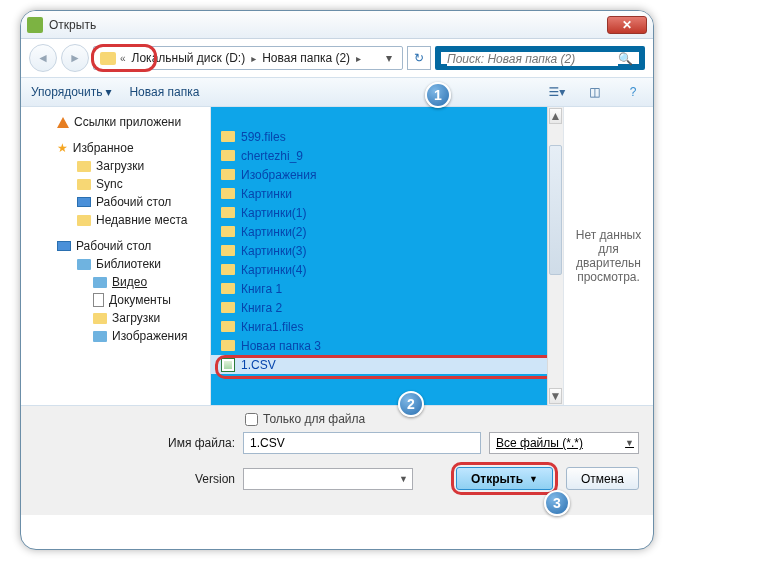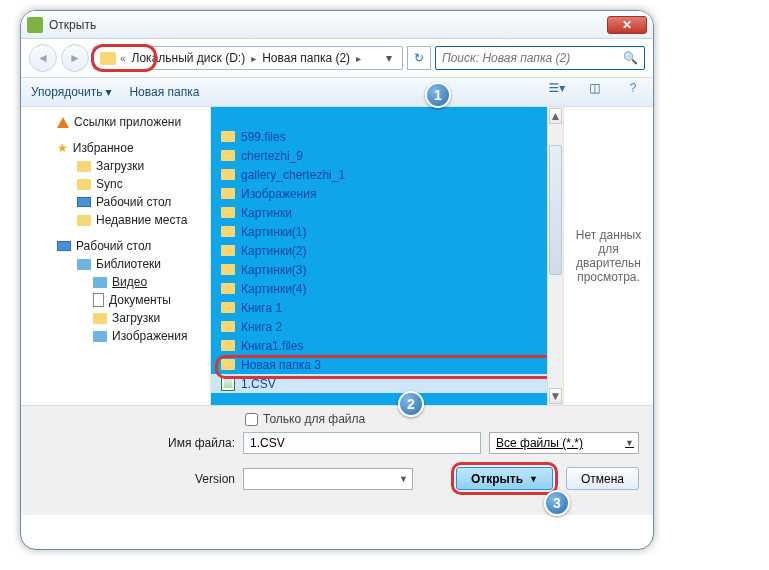--- a/index.html
+++ b/index.html
@@ -12,25 +12,25 @@
 
 .navbar { height: 38px; display: flex; align-items: center; padding: 4px 8px; gap: 4px; }
 .nav-btn { width: 28px; height: 28px; border: 1px solid #c8d5e2; border-radius: 50%; background: linear-gradient(#fafcfe,#e8f0f7); display: flex; align-items: center; justify-content: center; color: #96a6b6; cursor: pointer; }
 .addrbar { flex: 1; height: 24px; border: 1px solid #a3b8cc; border-radius: 2px; display: flex; align-items: center; padding: 0 6px; gap: 4px; background: #fff; position: relative; }
 .addr-callout { position: absolute; left: -3px; top: -3px; right: 245px; bottom: -3px; border: 3px solid #d63638; border-radius: 12px; pointer-events: none; }
 .addrbar .chev { color: #555; font-size: 10px; }
 .addrbar .folder-mini { width: 16px; height: 13px; background: #f7d774; border-radius: 2px; }
 .addrbar .crumb { color: #222; cursor: pointer; padding: 0 2px; }
 .addrbar .drop { color: #555; margin-left: auto; padding: 0 4px; cursor: pointer; }
 .refresh-btn { width: 24px; height: 24px; border: 1px solid #a3b8cc; background: #fff; display: flex; align-items: center; justify-content: center; color: #2a6fb0; cursor: pointer; }
-.searchbox { width: 210px; height: 24px; border: 1px solid #0369a1; border-radius: 2px; display: flex; align-items: center; padding: 0 6px; background: #fff; }
+.searchbox { width: 210px; height: 24px; border: 6px solid #0369a1; border-radius: 2px; display: flex; align-items: flex-start; padding: 0 6px; background: #fff; }
 .searchbox input { border: none; flex: 1; color: #888; font-style: italic; outline: none; }
 .searchbox .sicon { color: #2a6fb0; cursor: pointer; }
 
-.toolbar { height: 30px; background: linear-gradient(#f6fafd,#e3edf6); border-top: 1px solid #d3e0ec; border-bottom: 1px solid #d3e0ec; display: flex; padding: 0 10px; gap: 18px; }
+.toolbar { height: 30px; background: linear-gradient(#f6fafd,#e3edf6); border-top: 1px solid #d3e0ec; border-bottom: 1px solid #d3e0ec; display: flex; align-items: center; padding: 0 10px; gap: 18px; }
 .toolbar .tb-item { color: #1a4a7a; cursor: pointer; display: flex; align-items: center; gap: 3px; }
 .toolbar .spacer { flex: 1; }
 .toolbar .tb-icon { width: 20px; height: 20px; border: 1px solid transparent; display: flex; align-items: center; justify-content: center; color: #3a6a9a; cursor: pointer; }
 
 .body-area { display: flex; height: 298px; }
 .sidebar { width: 190px; background: #fff; border-right: 1px solid #e0e6ec; padding: 6px 4px; overflow: hidden; }
 .sb-group { margin-bottom: 8px; margin-left: 28px; }
 .sb-head { display: flex; align-items: center; gap: 5px; padding: 2px 4px; color: #222; }
 .sb-item { display: flex; align-items: center; gap: 5px; padding: 2px 4px 2px 24px; color: #222; cursor: pointer; }
 .i-star { color: #f5a623; }
@@ -175,24 +175,20 @@
         <div class="fl-row">
           <span class="i-fold"></span>
           <span class="fname">599.files</span>
         </div>
         <div class="fl-row">
           <span class="i-fold"></span>
           <span class="fname">chertezhi_9</span>
         </div>
         <div class="fl-row">
           <span class="i-fold"></span>
-          <span class="fname">gallery_chertezhi_1</span>
-        </div>
-        <div class="fl-row">
-          <span class="i-fold"></span>
           <span class="fname">Изображения</span>
         </div>
         <div class="fl-row">
           <span class="i-fold"></span>
           <span class="fname">Картинки</span>
         </div>
         <div class="fl-row">
           <span class="i-fold"></span>
           <span class="fname">Картинки(1)</span>
         </div>

